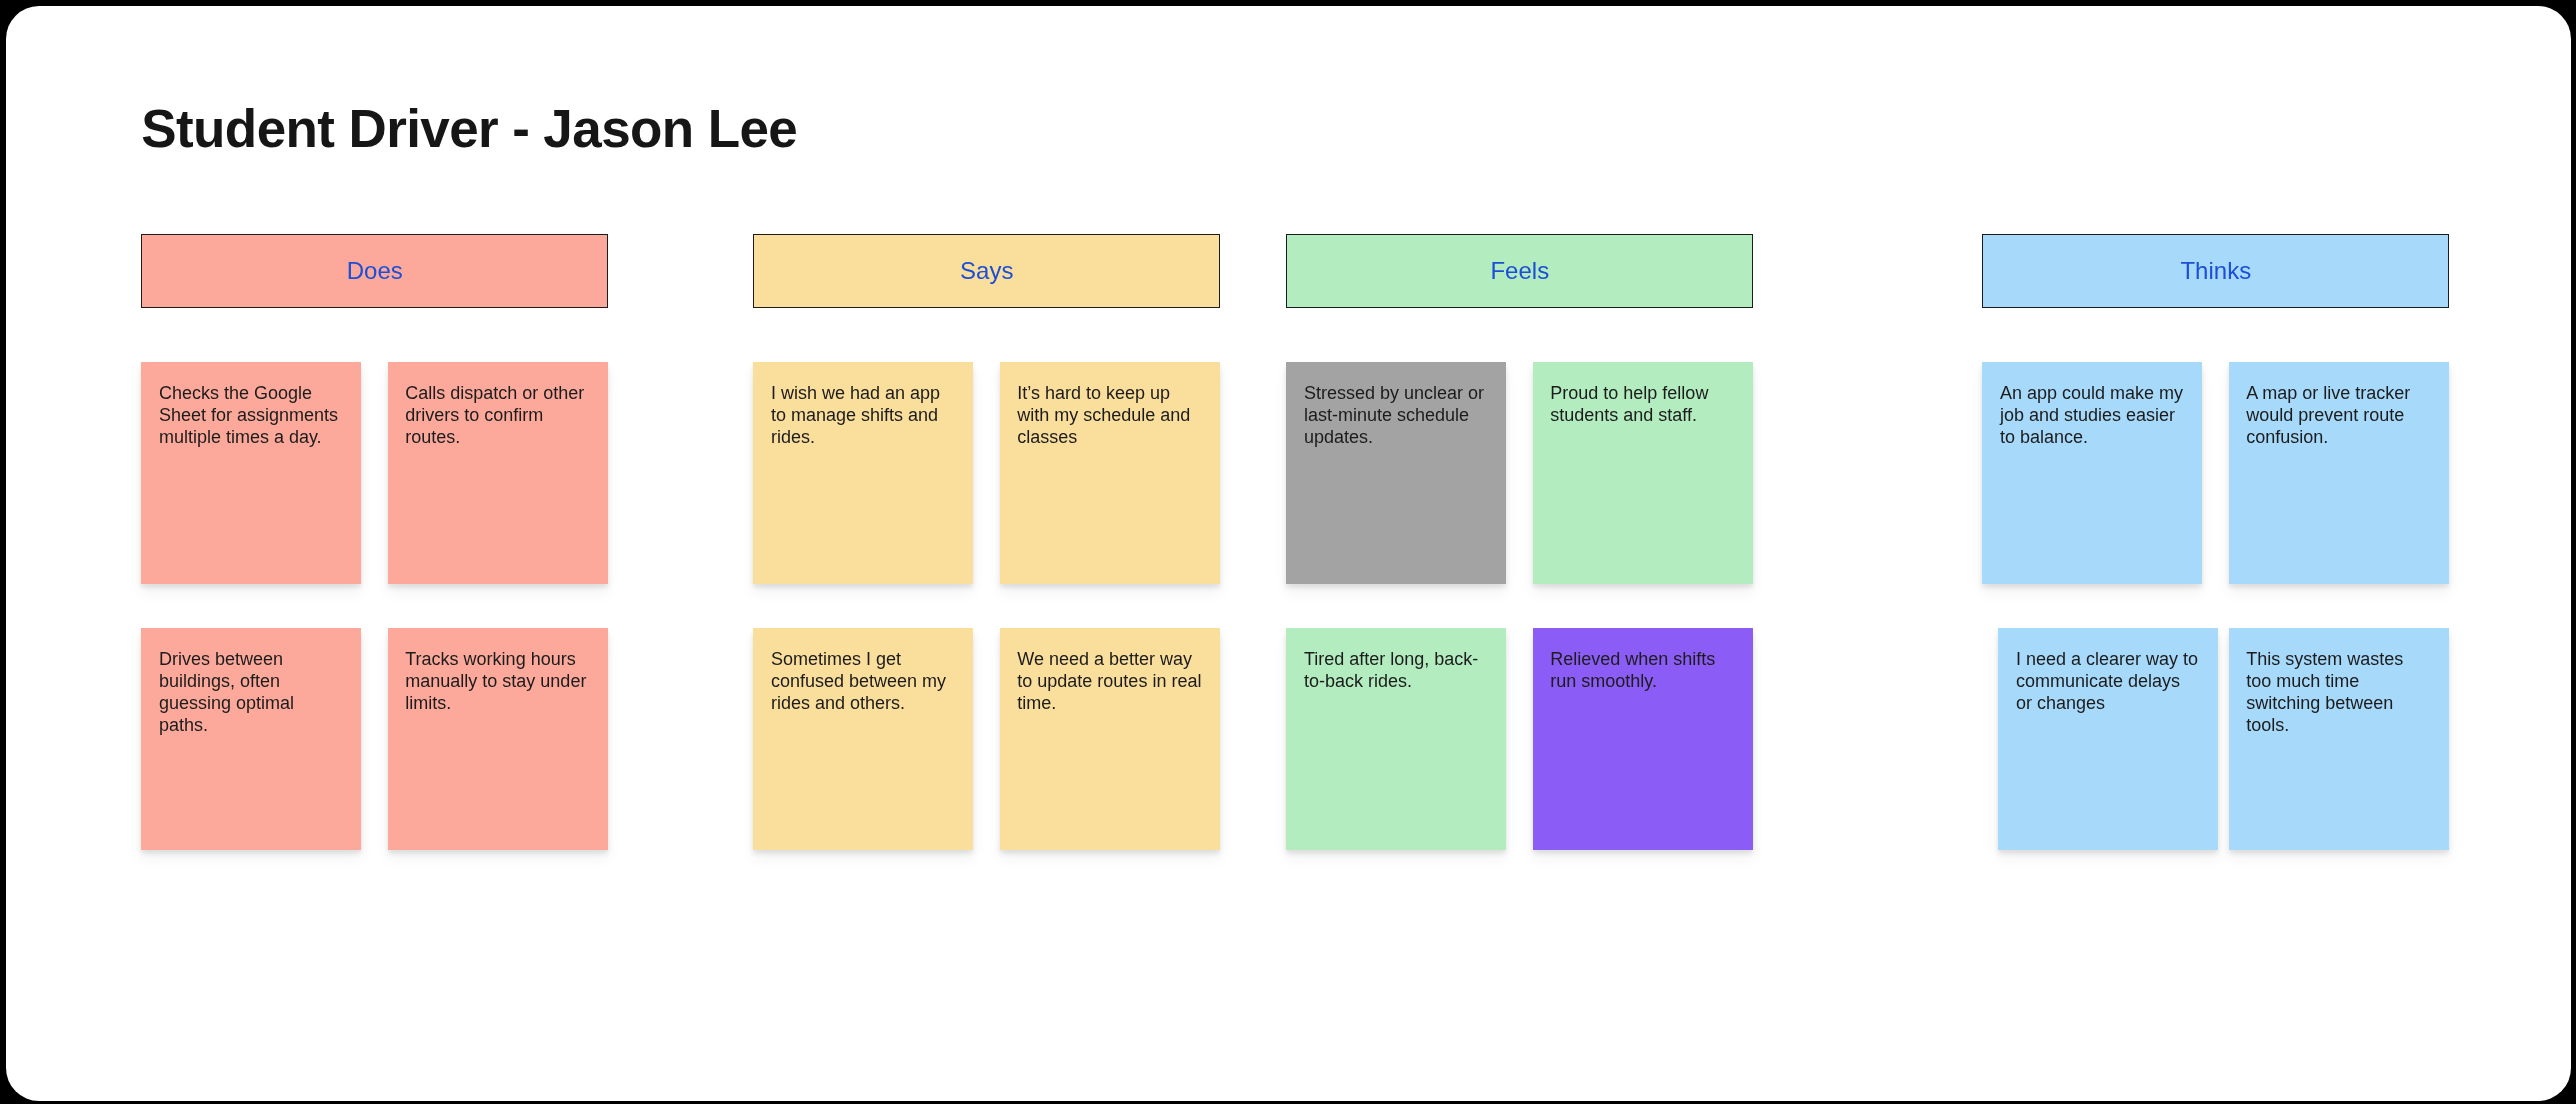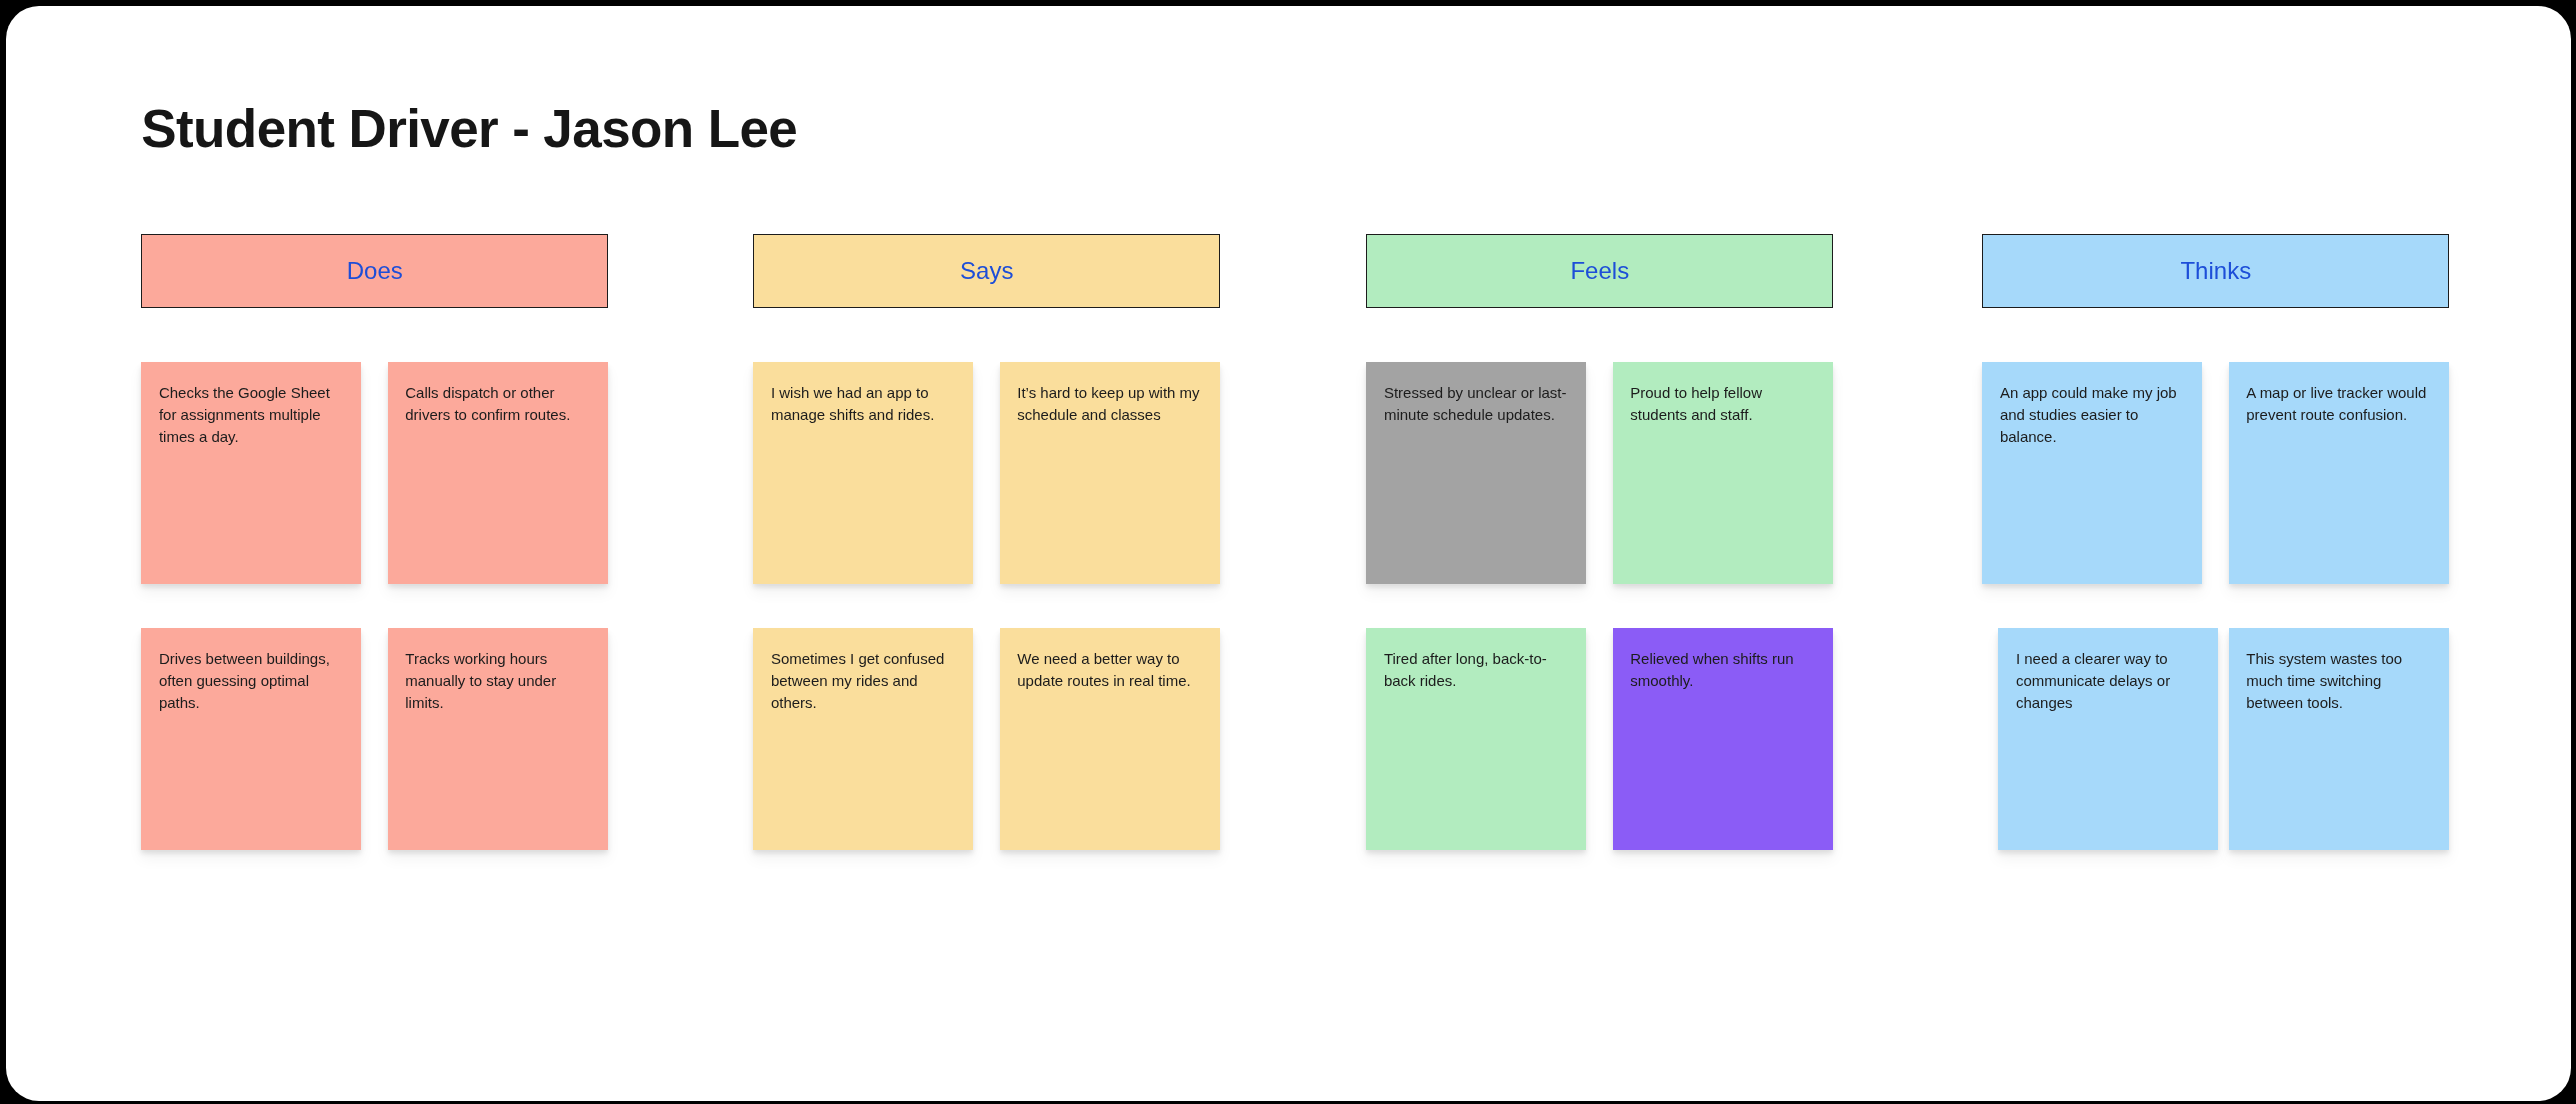--- a/index.html
+++ b/index.html
@@ -65,27 +65,27 @@
   }
   .sticky-note {
     box-sizing: border-box;
     width: 220px;
     height: 222px;
     padding: 20px 17.6px;
     box-shadow: 0 3.8px 5px rgba(0, 0, 0, 0.10), 0 8.8px 14px rgba(0, 0, 0, 0.05);
   }
   .note-text {
     display: block;
-    font-size: 15px;
+    font-size: 18px;
     line-height: 22px;
     color: #1c1c1c;
   }
   #col-does   { left: 135px; }
   #col-says   { left: 747px; }
-  #col-feels  { left: 1360px; }
+  #col-feels  { left: 1280px; }
   #col-thinks { left: 1976px; }
 </style>
 </head>
 <body>
 
 <div class="stage" style="background-color: rgb(0, 0, 0);">
   <div class="canvas" style="background-color: rgb(255, 255, 255);">
 
     <h1 class="board-title">Student Driver - Jason Lee</h1>
 

